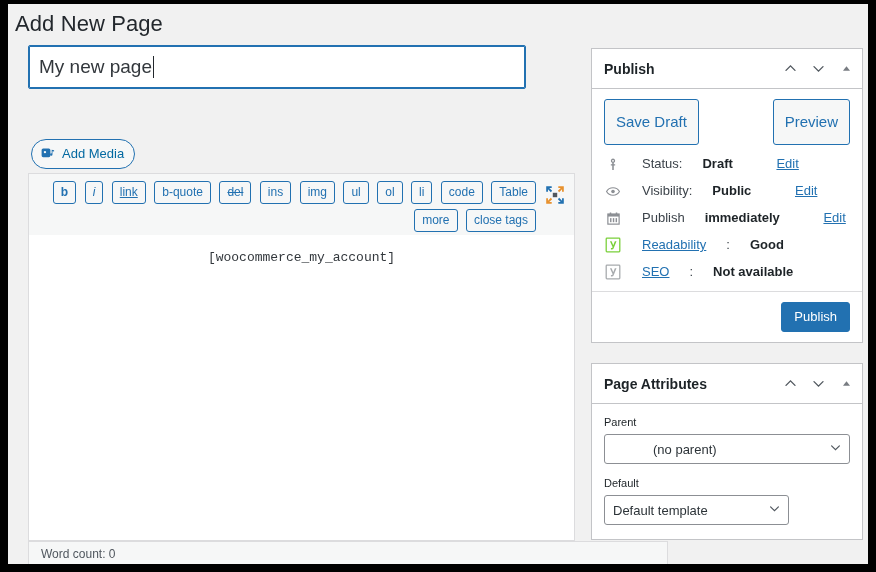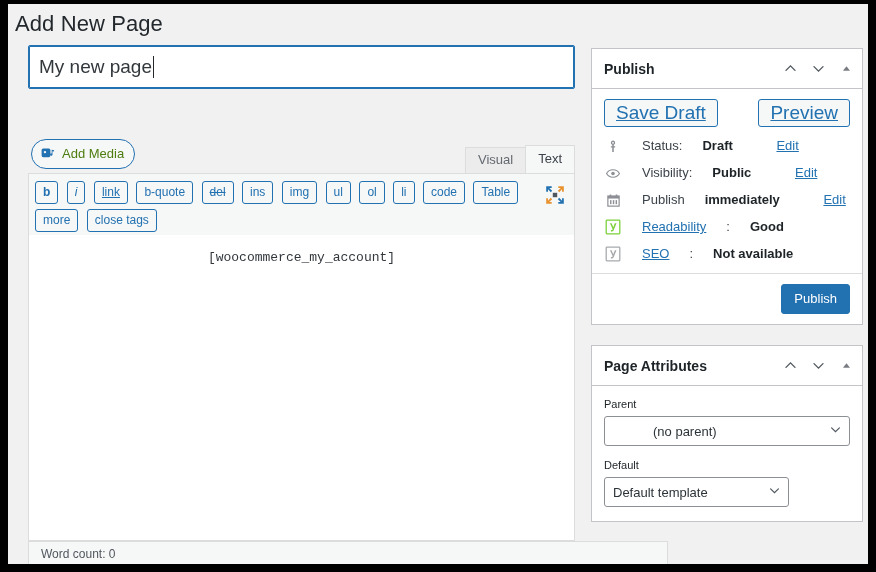--- a/index.html
+++ b/index.html
@@ -39,21 +39,21 @@
   }
 
   
   #left-col {
     position: absolute;
     left: 20px; top: 41px;
     width: 547px;
   }
 
   .title-input-wrap {
-    width: 547px;
+    width: 498px;
     height: 44px;
     background: #fff;
     border: 1px solid #2271b1;
     box-shadow: 0 0 0 1px #2271b1 inset;
     border-radius: 2px;
     display: flex;
     align-items: center;
     padding: 0 10px;
     position: relative;
   }
@@ -84,21 +84,21 @@
     position: absolute;
     left: 3px; top: 2px;
     height: 30px;
     display: flex;
     align-items: center;
     gap: 6px;
     padding: 0 10px 0 8px;
     background: #f6f7f7;
     border: 1px solid #2271b1;
     border-radius: 15px;
-    color: #4d7c0f;
+    color: #0369a1;
     font-size: 13px;
     line-height: 28px;
     cursor: pointer;
     white-space: nowrap;
   }
   .add-media-btn svg { display: block; }
 
   
   .editor-tabs {
     position: absolute;
@@ -133,21 +133,21 @@
     position: absolute;
     left: 20px; top: 169px;
     width: 547px;
     background: #f6f7f7;
     border: 1px solid #dcdcde;
     border-bottom: 1px solid #dcdcde;
     padding: 5px 4px 4px 4px;
     min-height: 62px;
     position: absolute;
   }
-  .qt-rows { width: 505px; }
+  .qt-rows { width: 505px; text-align: right; }
   .qt-btn {
     display: inline-block;
     background: #f6f7f7;
     border: 1px solid #2271b1;
     border-radius: 3px;
     color: #2271b1;
     font-size: 12px;
     line-height: 18px;
     padding: 1px 7px 2px;
     margin: 2px 2px 3px 2px;
@@ -244,26 +244,25 @@
     display: flex;
     justify-content: space-between;
     align-items: center;
     margin-bottom: 11px;
   }
   .wp-btn-secondary {
     background: #f6f7f7;
     border: 1px solid #2271b1;
     color: #2271b1;
     border-radius: 3px;
-    font-size: 19px;
+    font-size: 15px;
     line-height: 26px;
-    padding: 0 11px;
+    padding: 9px 11px;
     cursor: pointer;
     white-space: nowrap;
-    text-decoration: underline;
   }
   .misc-row {
     display: flex;
     align-items: center;
     gap: 20px;
     font-size: 13px;
     color: #3c434a;
     margin-bottom: 11px;
     line-height: 16px;
   }
@@ -357,24 +356,20 @@
       <div class="add-media-btn">
         <span>
           <svg width="16" height="16" viewBox="0 0 20 20" fill="#2271b1">
             <path d="M4 3h7a2 2 0 0 1 2 2v7a2 2 0 0 1-2 2H4a2 2 0 0 1-2-2V5a2 2 0 0 1 2-2zm2.2 3.1a1.5 1.5 0 1 0 0 3 1.5 1.5 0 0 0 0-3z"></path>
             <path d="M14.6 4.6l3 .75v1.6l-2-.5v4.2a1.5 1.5 0 1 1-1-1.41V4.6z"></path>
           </svg>
         </span>
         <span>Add Media</span>
       </div>
 
-      <div class="editor-tabs">
-        <div class="e-tab">Visual</div>
-        <div class="e-tab active">Text</div>
-      </div>
     </div>
 
     <div id="qt-toolbar">
       <div class="qt-rows">
         <span class="qt-btn b">b</span>
         <span class="qt-btn i">i</span>
         <span class="qt-btn link">link</span>
         <span class="qt-btn">b-quote</span>
         <span class="qt-btn del">del</span>
         <span class="qt-btn">ins</span>

